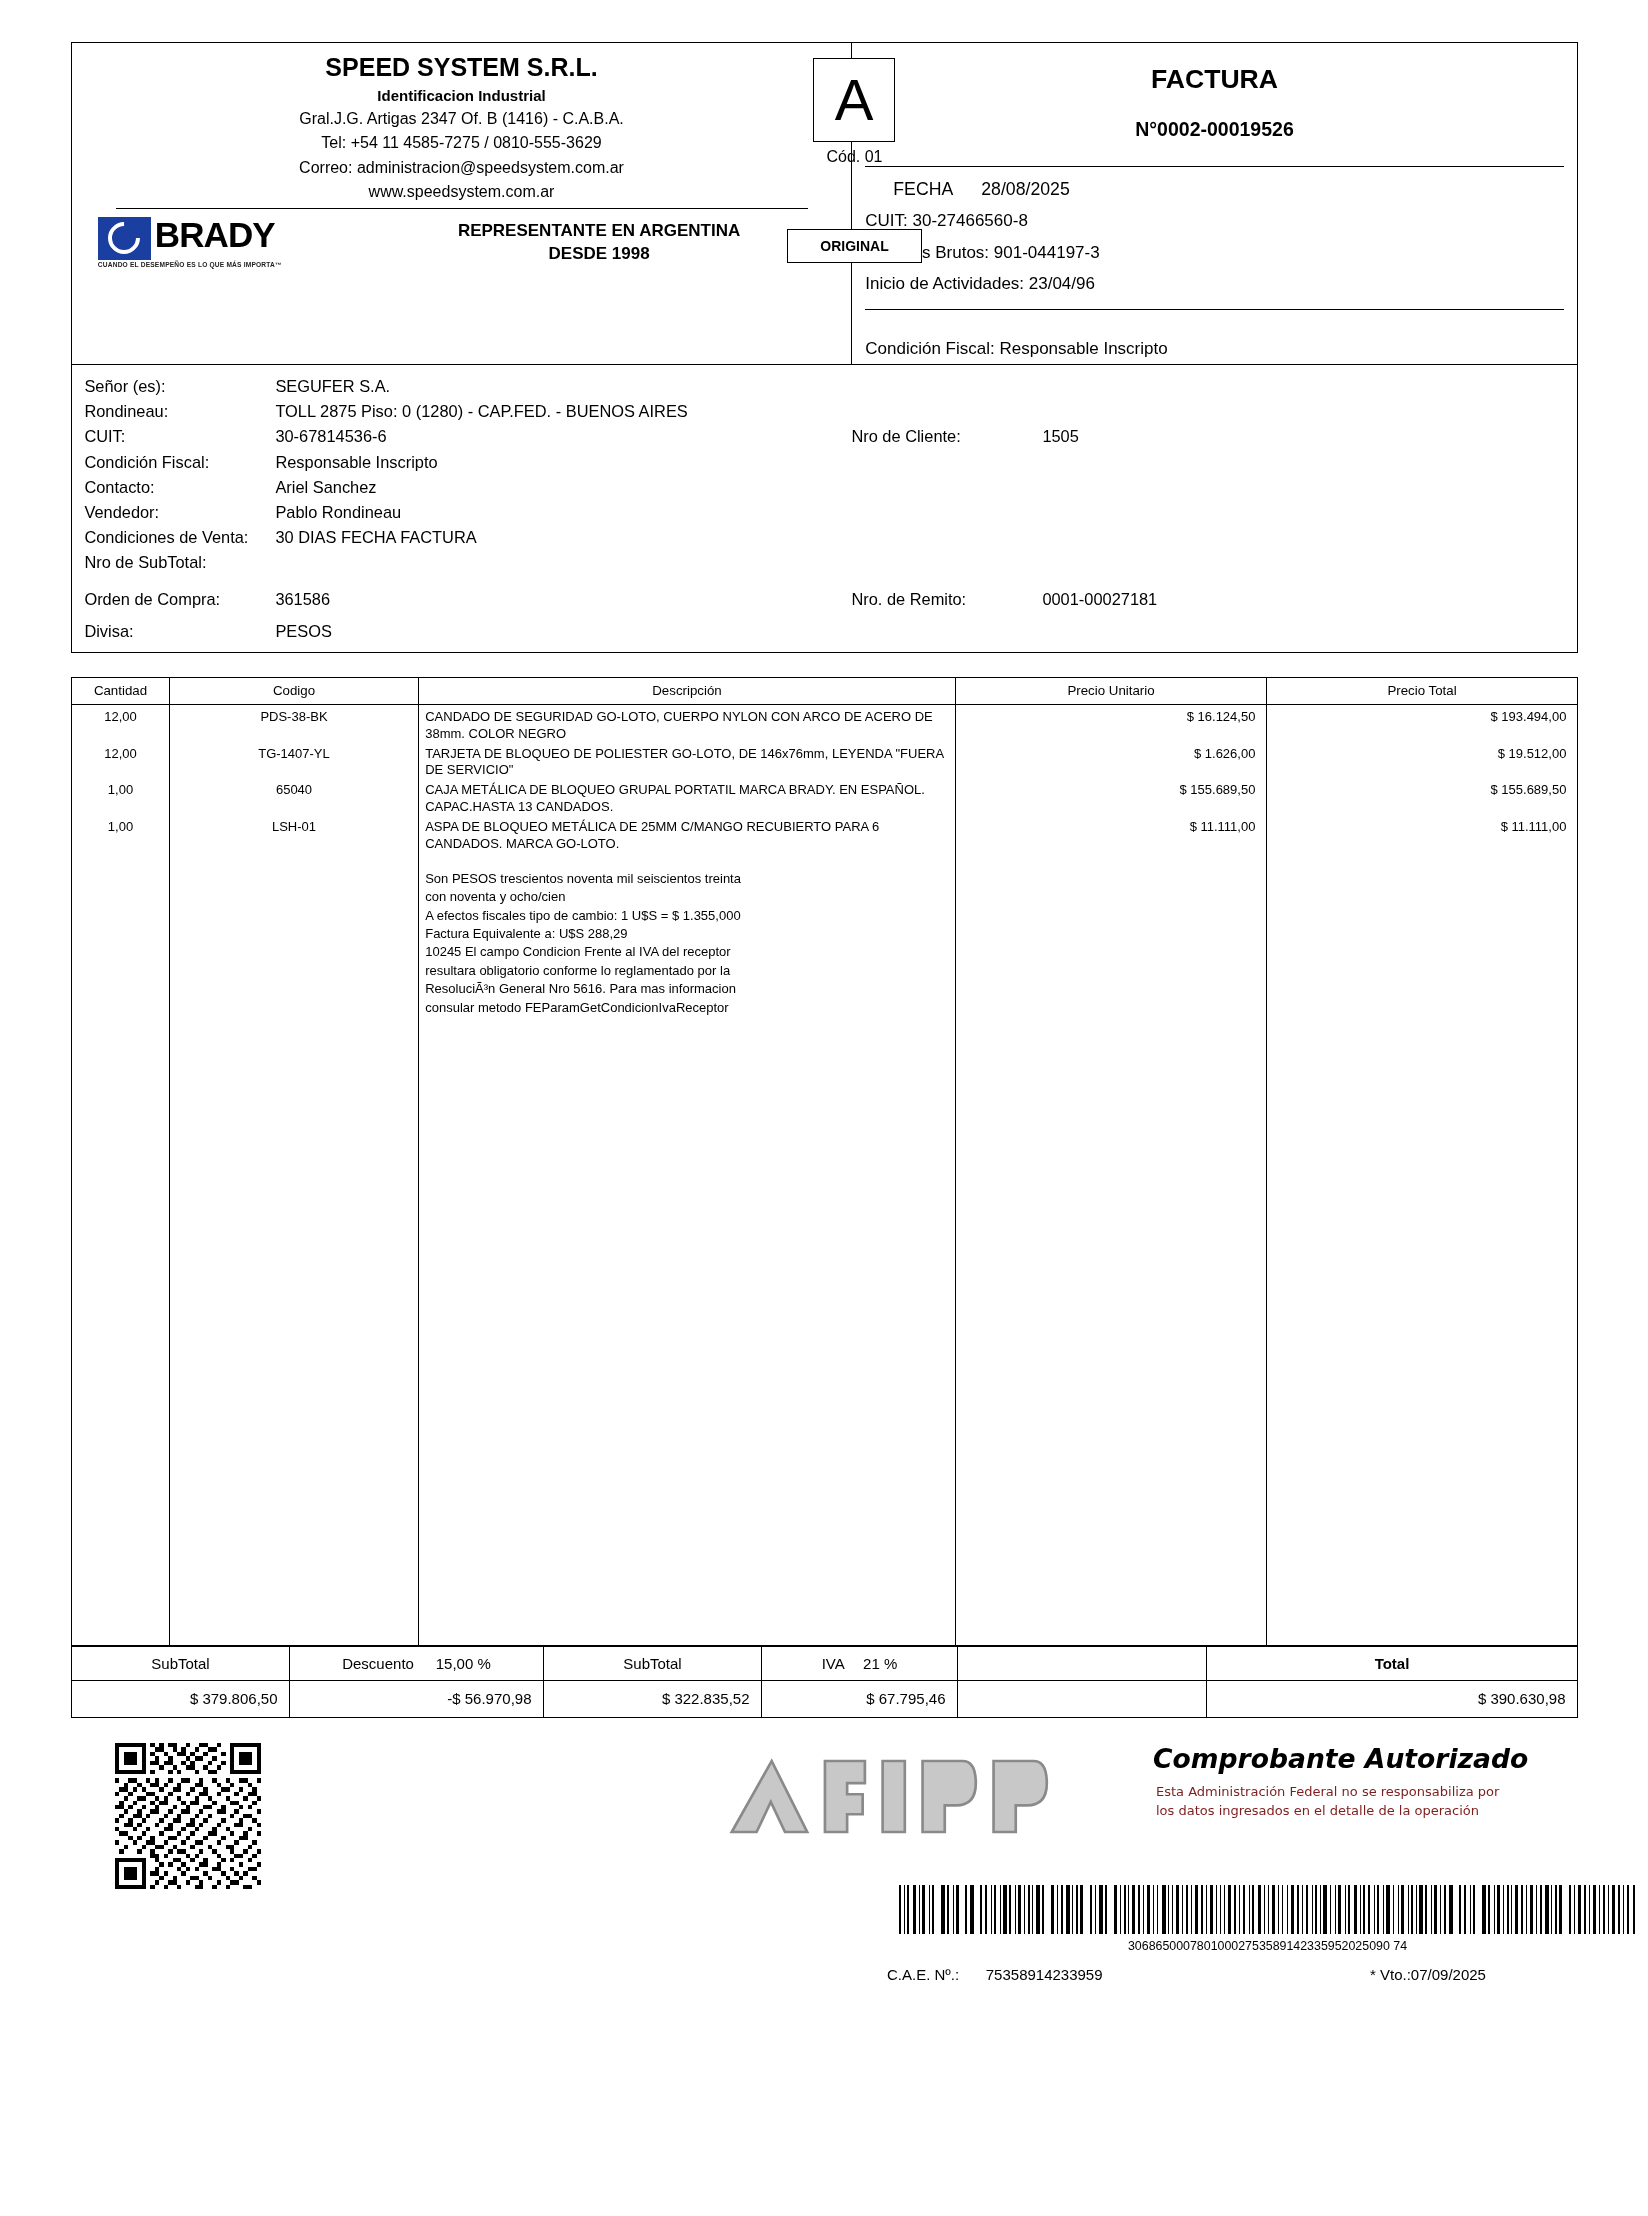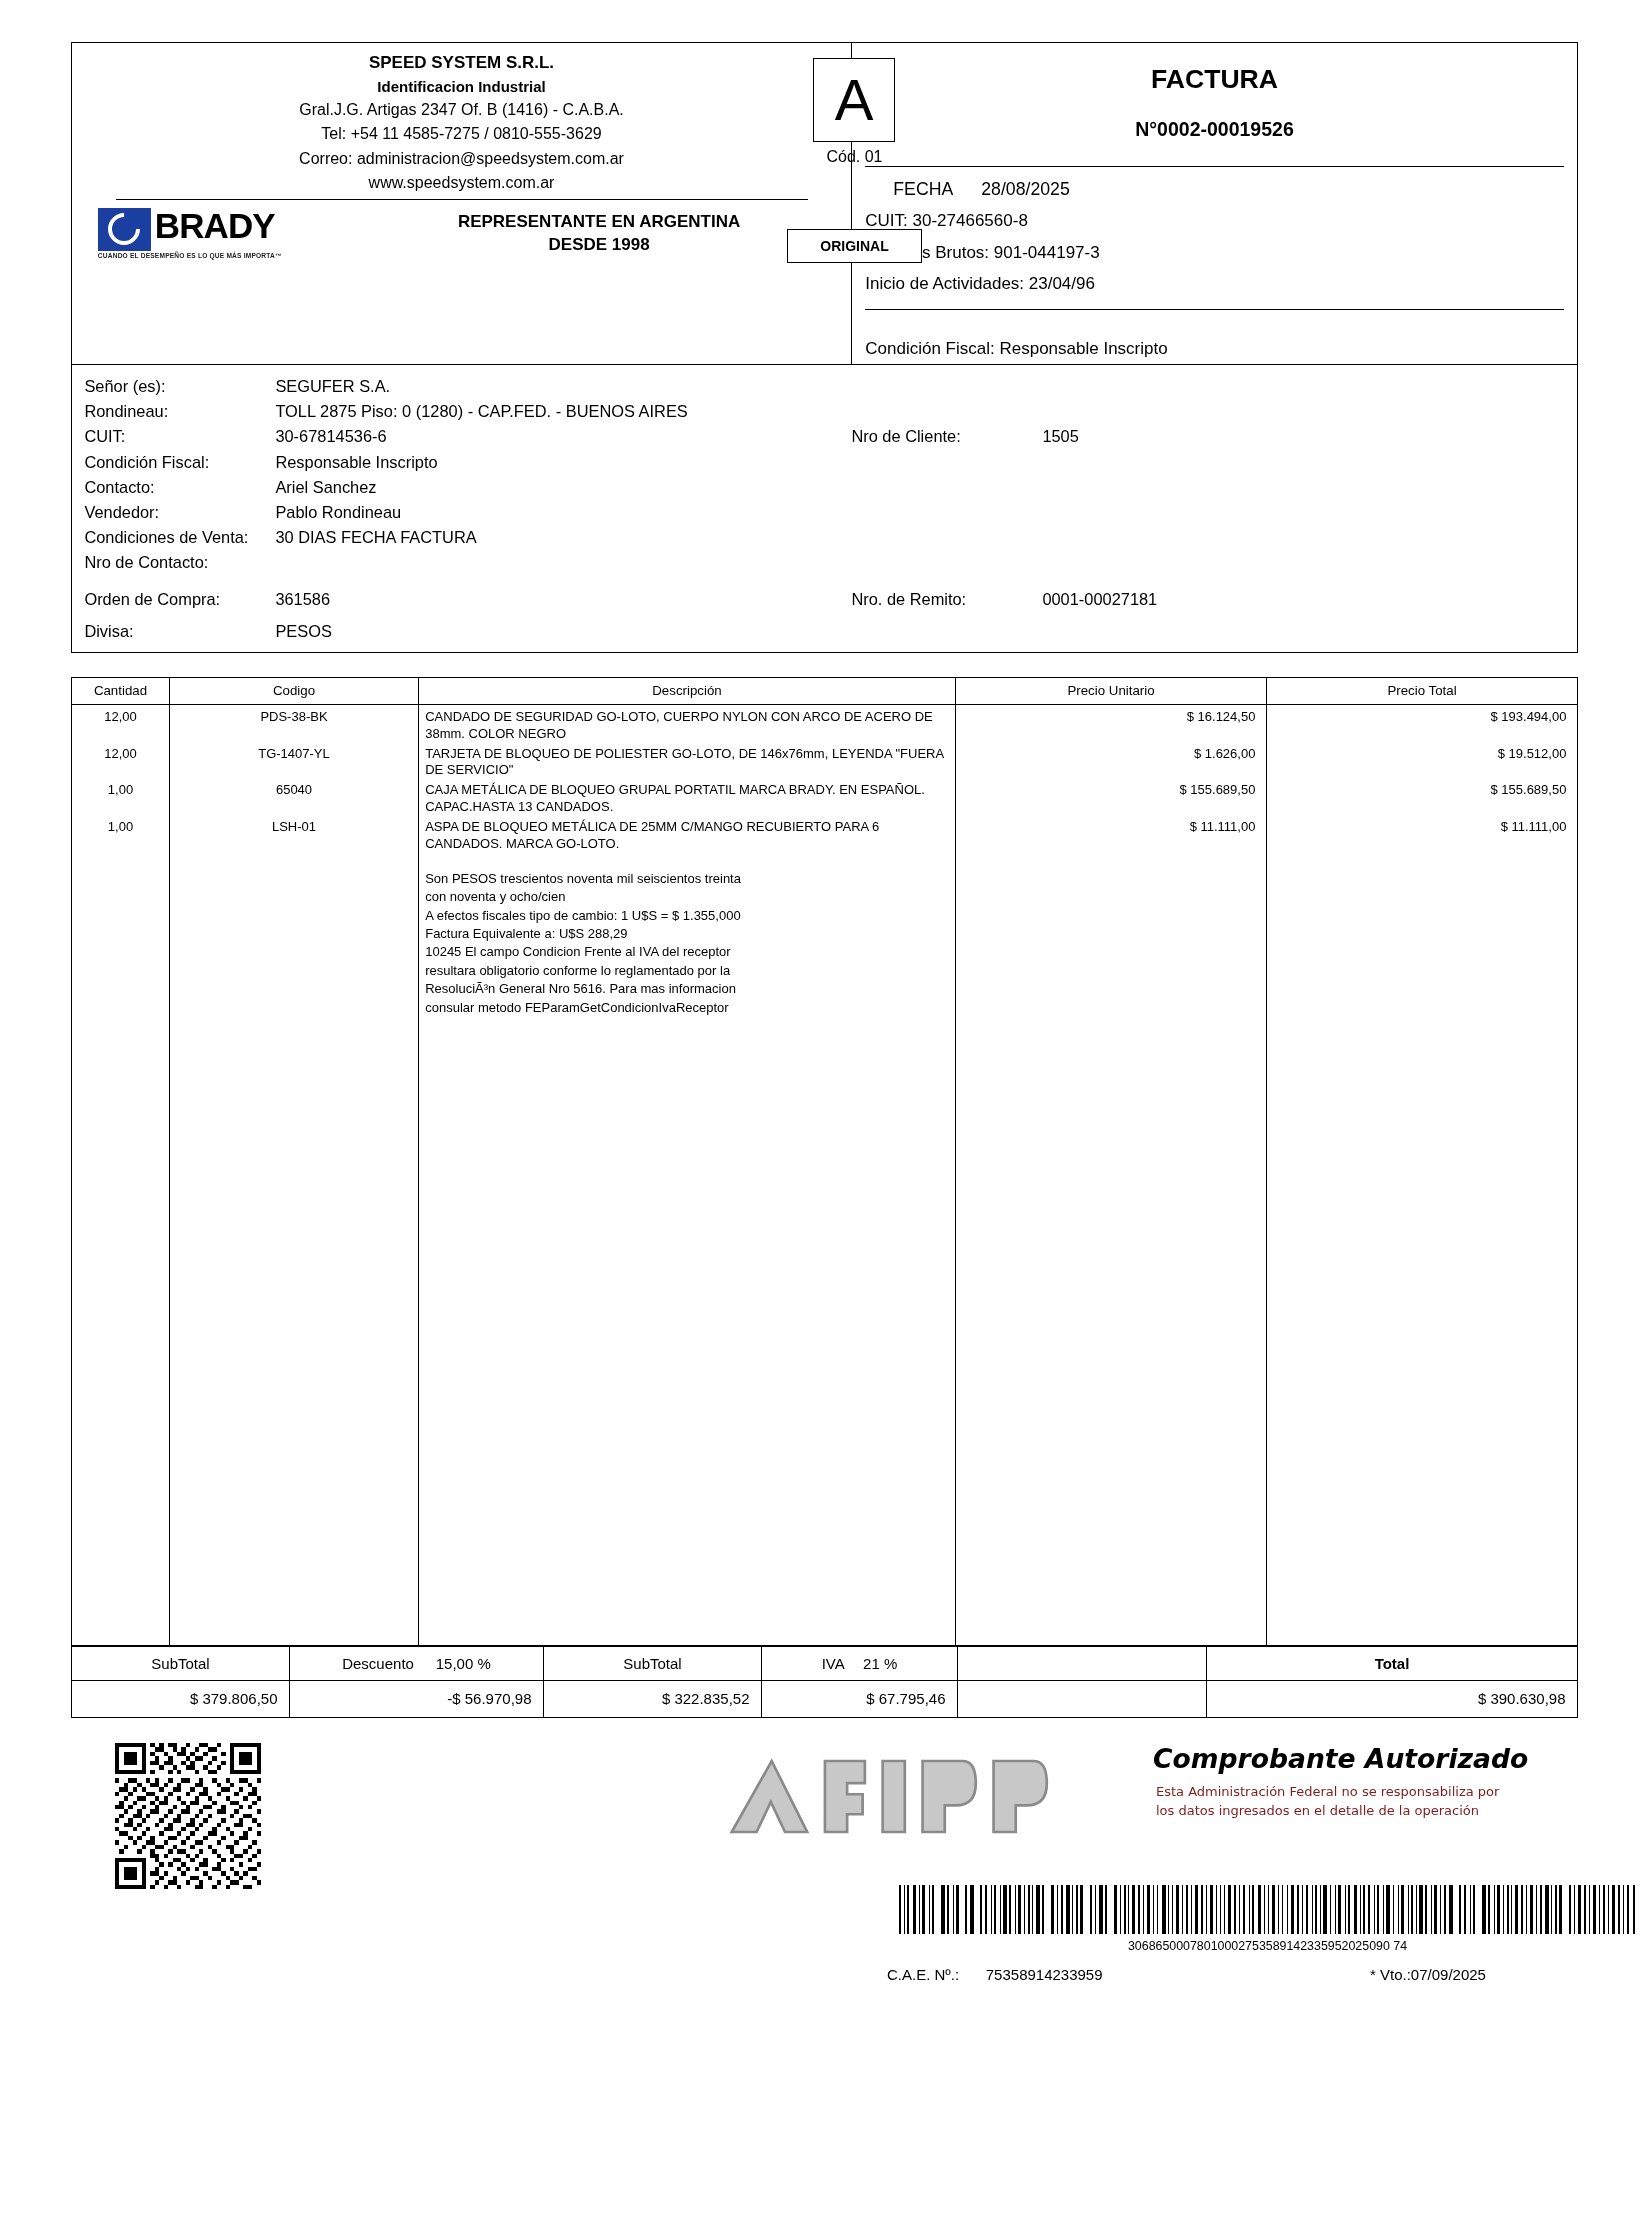--- a/index.html
+++ b/index.html
@@ -102,21 +102,21 @@
     box-sizing:border-box;
     clip-path:polygon(0 0,100% 0,100% 100%,0 100%,0 55%,52% 55%,52% 45%,0 45%);
     opacity:.95;
   }
   .ss-word{
     position:absolute;left:15.5px;top:133px;width:222px;
     text-align:center;color:#2c3a9e;font-weight:bold;font-size:17.7px;
     letter-spacing:0.9px;
     border-top:2.7px solid #5aa832;padding-top:3.5px;
   }
-  .comp-name{font-weight:bold;font-size:17px;margin-top:1.8px;}
+  .comp-name{font-weight:bold;font-size:25px;margin-top:1.8px;}
   .comp-sub{font-weight:bold;font-size:15px;margin-top:5.3px;}
   .comp-line{font-size:16px;margin-top:6.2px;}
   .comp-rule{
     width:692px;border-bottom:1.3px solid #000;margin-top:7px;
   }
   .brady-row{
     display:flex;align-items:center;width:754px;margin-top:8px;padding-left:13.3px;box-sizing:border-box;
   }
   .brady-logo{
     width:253px;height:52px;background:#fff;position:relative;border:0;
@@ -321,21 +321,21 @@
       </div>
       <div class="crow">
         <div class="clab">Vendedor:</div>
         <div class="cval">Pablo Rondineau</div>
       </div>
       <div class="crow">
         <div class="clab">Condiciones de Venta:</div>
         <div class="cval">30 DIAS FECHA FACTURA</div>
       </div>
       <div class="crow">
-        <div class="clab">Nro de Contacto:</div>
+        <div class="clab">Nro de SubTotal:</div>
         <div class="cval"></div>
       </div>
       <div class="crow2" style="margin-top:17.7px;">
         <div class="cl2">
           <div class="clab">Orden de Compra:</div>
           <div>361586</div>
         </div>
         <div class="cr2">
           <div class="nclab">Nro. de Remito:</div>
           <div>0001-00027181</div>

